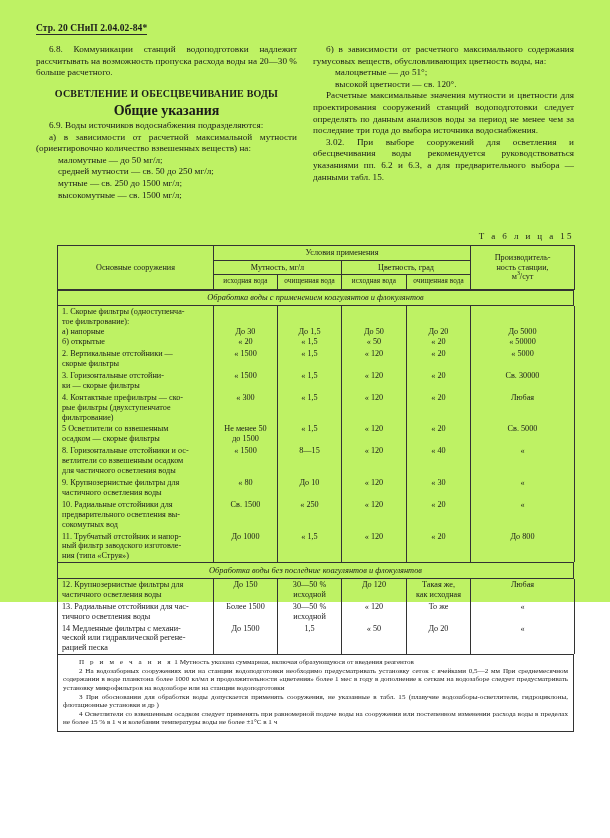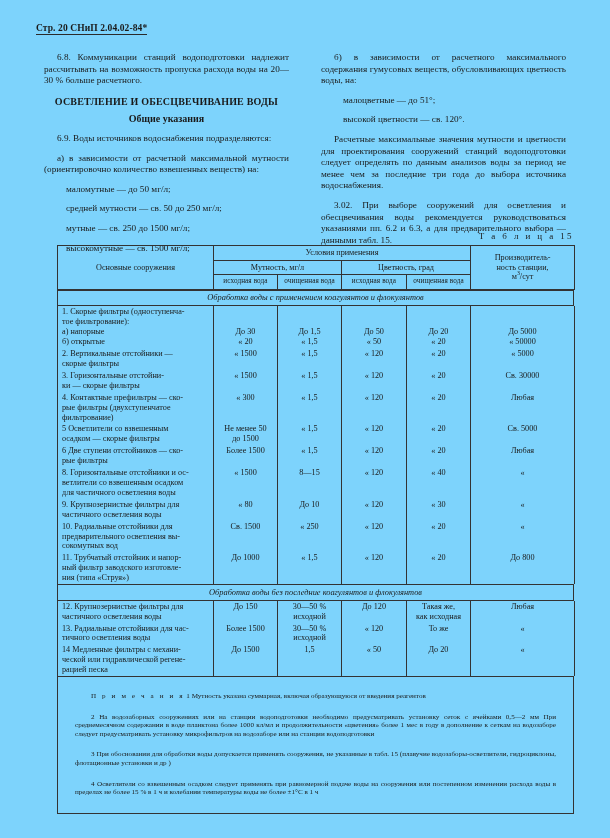--- a/index.html
+++ b/index.html
@@ -12,22 +12,22 @@
     height: 838px;
     font-family: "Liberation Serif", "DejaVu Serif", serif;
     color: #1a1a1a;
     position: relative;
     overflow: hidden;
   }
   .page {
     position: absolute;
     left: 0; top: 0;
     width: 610px;
-    height: 838px;
-    background: #7dd3fc;
+    height: 602px;
+    background: #bef264;
   }
   
   .pg-header {
     position: absolute;
     left: 36px;
     top: 23px;
     font-size: 9.5px;
     font-weight: bold;
     letter-spacing: 0.1px;
     border-bottom: 1px solid #2a2a2a;
@@ -42,34 +42,34 @@
     width: 538px;
     display: flex;
     gap: 16px;
   }
   .col {
     width: 261px;
     font-size: 9.2px;
     line-height: 11.6px;
     text-align: justify;
   }
-  .col p { margin: 8px; }
+  .col p { margin: 0; }
   .indent { text-indent: 13px; }
   .ind2 { padding-left: 22px; text-indent: 0; }
   .ctr-head {
     text-align: center;
     font-weight: bold;
     font-size: 10px;
     margin: 9px 0 2px 0 !important;
     letter-spacing: 0.2px;
   }
   .ctr-sub {
     text-align: center;
     font-weight: bold;
-    font-size: 10px;
+    font-size: 14px;
     margin: 6px 0 3px 0 !important;
   }
 
   
   .tbl-caption {
     position: absolute;
     right: 36px;
     top: 231px;
     font-size: 9px;
     letter-spacing: 2.4px;
@@ -147,21 +147,21 @@
 
   
   .notes {
     border: 1px solid #333;
     border-top: 1px solid #333;
     padding: 3px 5px 4px 5px;
     font-size: 7.1px;
     line-height: 8.6px;
     text-align: justify;
   }
-  .notes p { margin: 12px; text-indent: 16px; }
+  .notes p { margin: 0; text-indent: 16px; }
   .sp-wide { letter-spacing: 2.1px; }
   sup { font-size: 0.72em; vertical-align: super; line-height: 0; }
 </style>
 </head>
 <body>
 
 <div class="page">
 
   <div class="pg-header">Стр. 20 СНиП 2.04.02-84*</div>
 
@@ -364,41 +364,20 @@
                 <span class="dataline">«    20</span>
                 <span class="dataline">&nbsp;</span>
               </td>
               <td class="valcell">
                 <span class="dataline">Св. 5000</span>
                 <span class="dataline">&nbsp;</span>
               </td>
             </tr>
             <tr>
               <td class="namecell">
-                <span class="dataline">6  Две ступени отстойников — ско-</span>
-                <span class="dataline">рые  фильтры</span>
-              </td>
-              <td class="valcell">
-                <span class="dataline">Более 1500</span>
-              </td>
-              <td class="valcell">
-                <span class="dataline">«    1,5</span>
-              </td>
-              <td class="valcell">
-                <span class="dataline">«  120</span>
-              </td>
-              <td class="valcell">
-                <span class="dataline">«    20</span>
-              </td>
-              <td class="valcell">
-                <span class="dataline">Любая</span>
-              </td>
-            </tr>
-            <tr>
-              <td class="namecell">
                 <span class="dataline">8. Горизонтальные отстойники и ос-</span>
                 <span class="dataline">ветлители со взвешенным осадком</span>
                 <span class="dataline">для частичного осветления воды</span>
               </td>
               <td class="valcell">
                 <span class="dataline">« 1500</span>
               </td>
               <td class="valcell">
                 <span class="dataline">8—15</span>
               </td>

